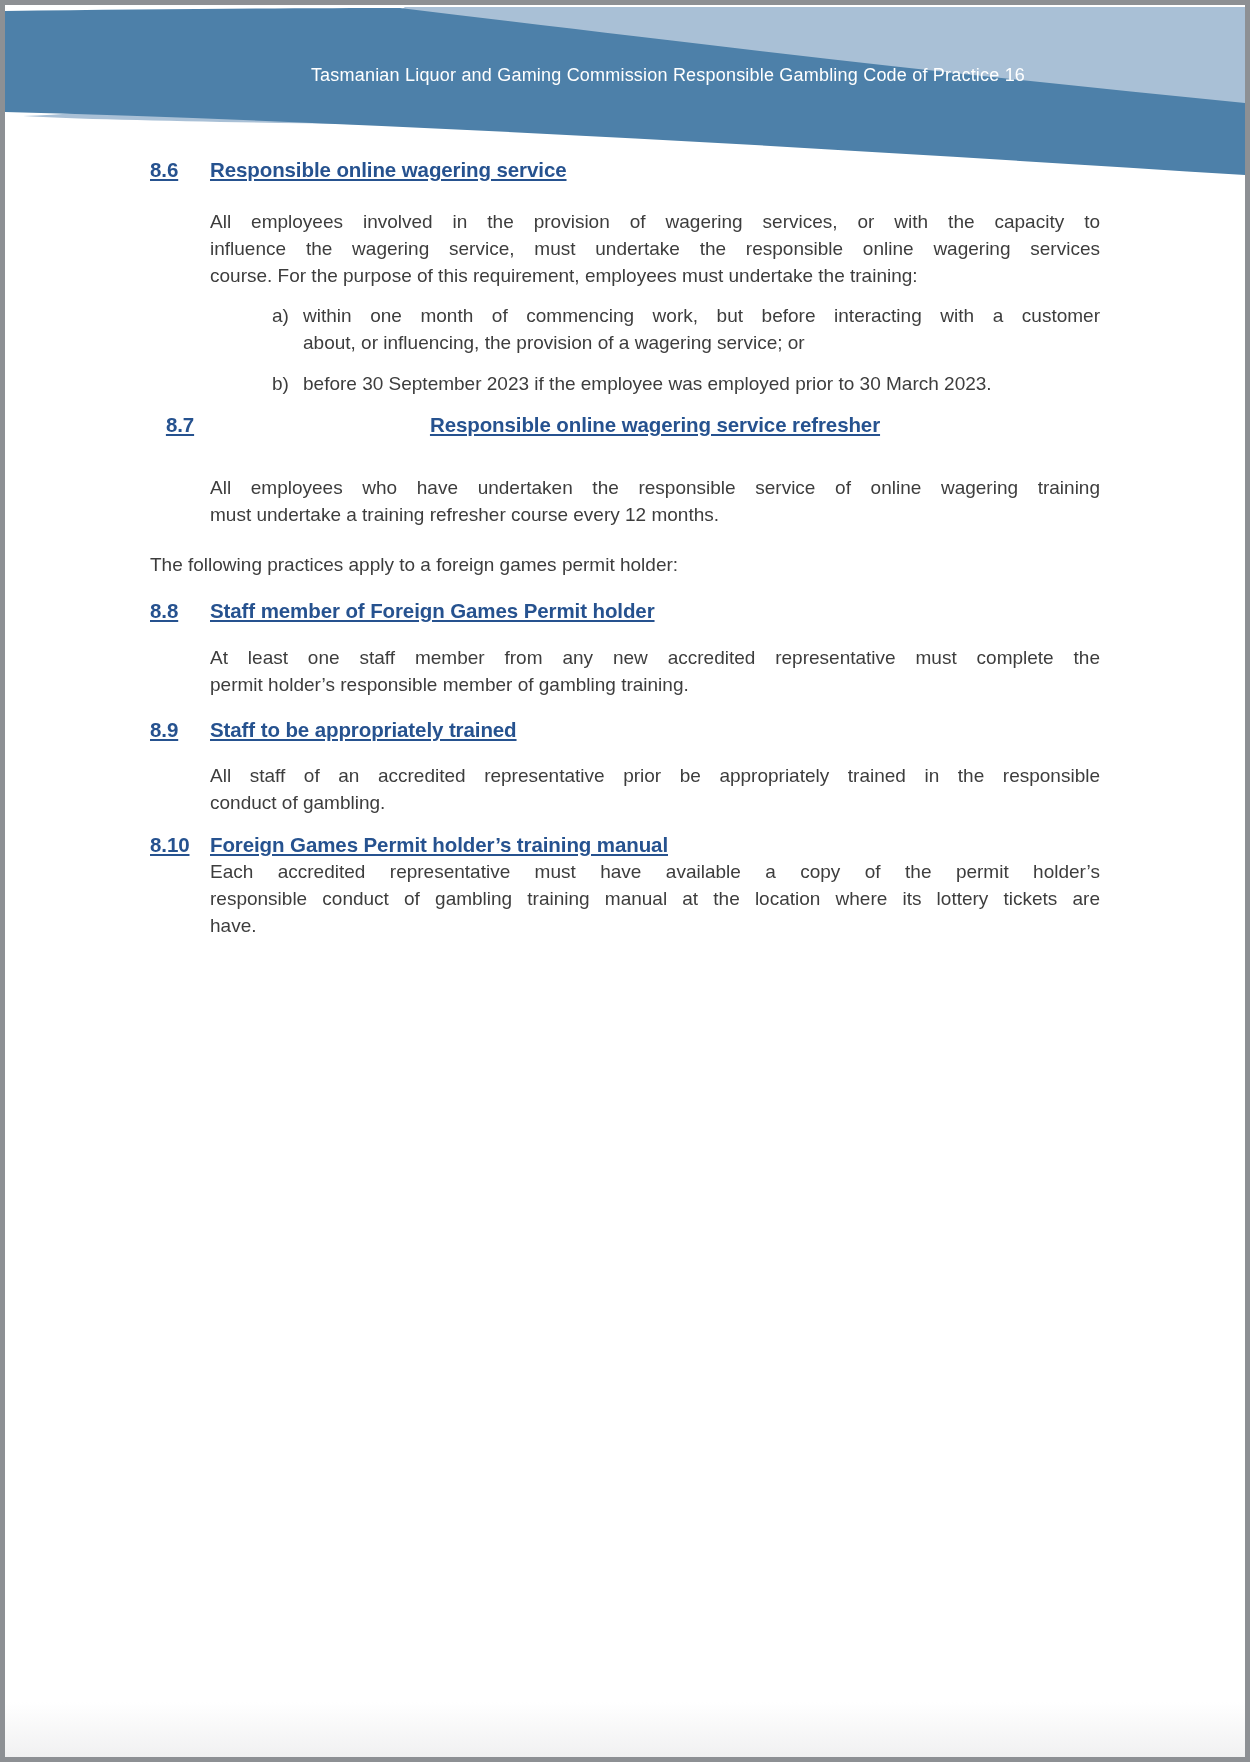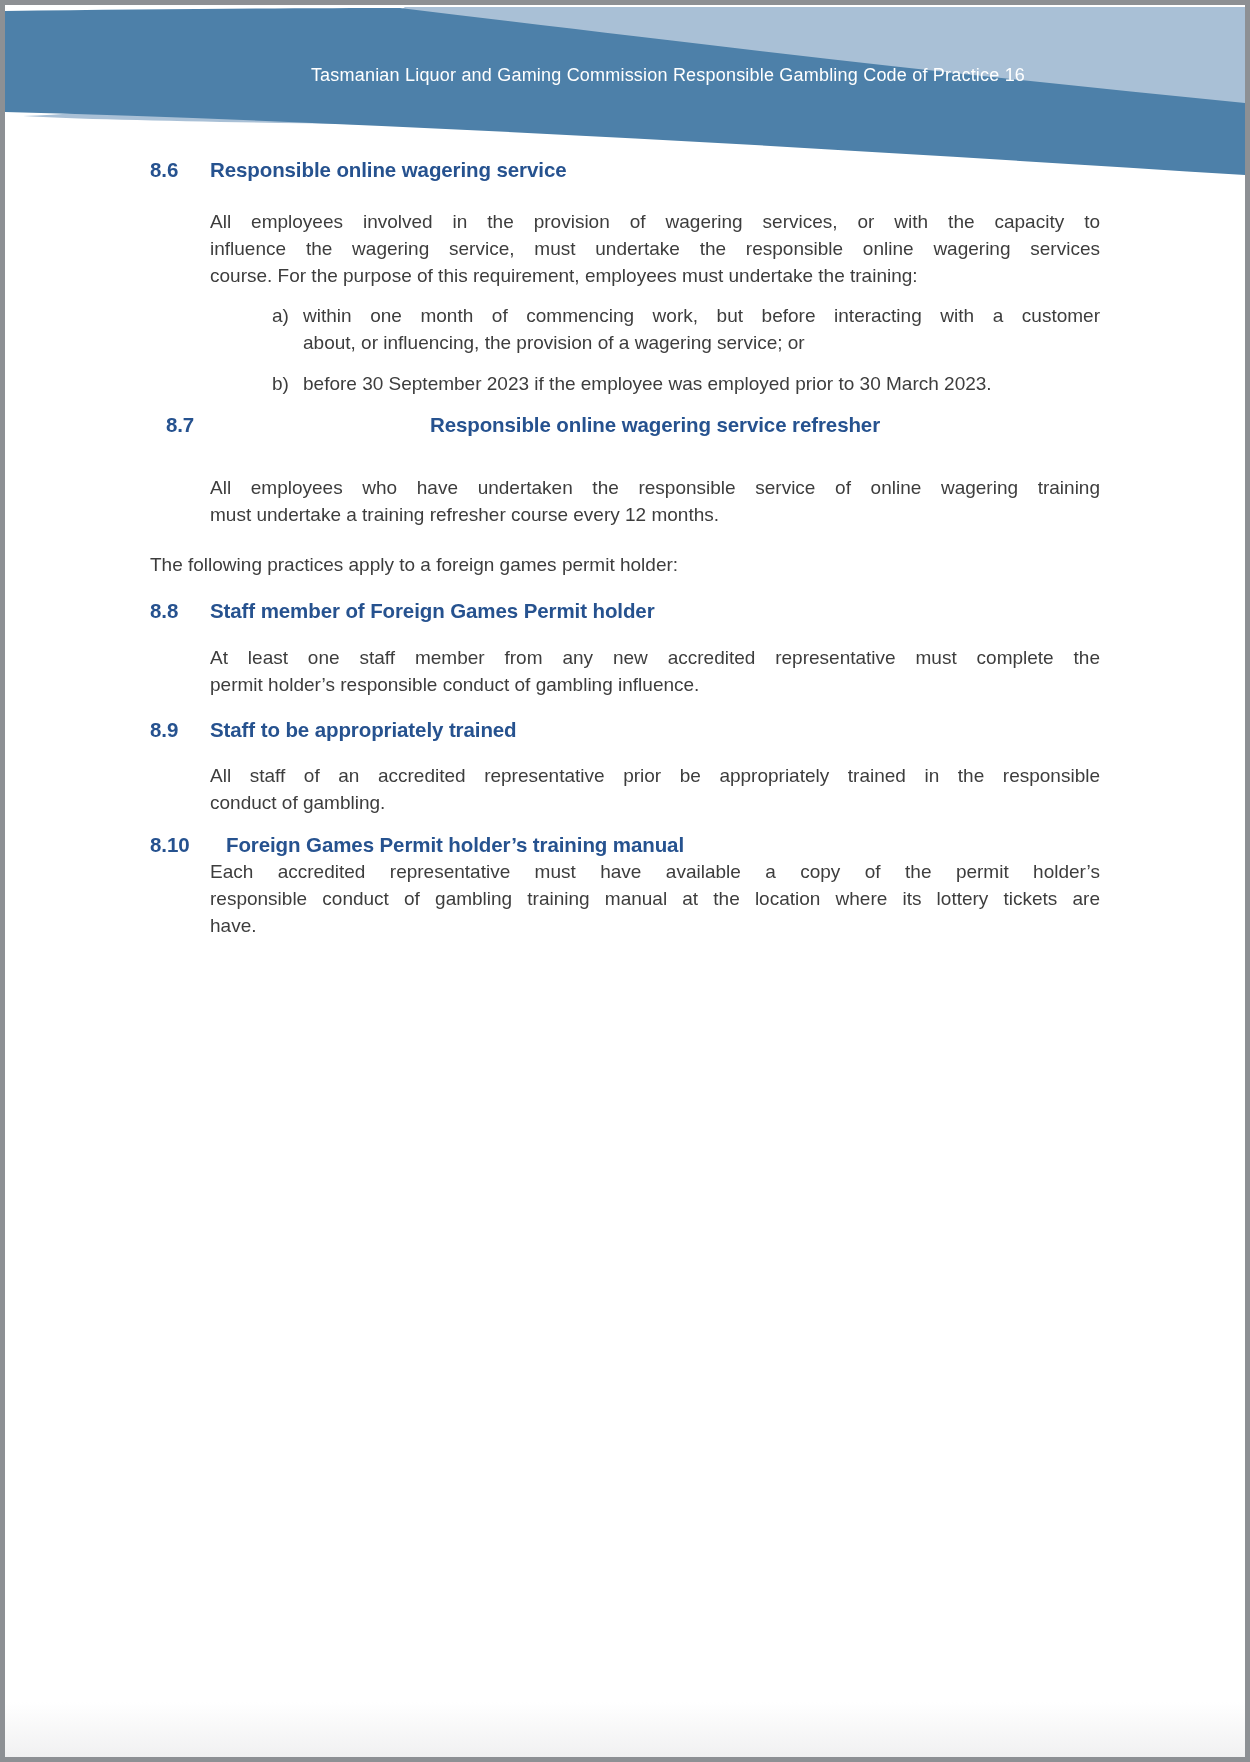--- a/index.html
+++ b/index.html
@@ -26,20 +26,21 @@
     white-space:nowrap;
   }
   .content{
     position:absolute;left:145px;top:151px;width:950px;
     color:#3d3d3d;font-size:19px;line-height:27px;
   }
   .sec-heading{
     display:flex;
     color:#26528f;font-size:20.5px;font-weight:700;line-height:27px;
     letter-spacing:-0.1px;
+    text-decoration:underline;
   }
   .sec-num{flex:none;width:60px;}
   .sec-title{flex:1;}
   .para{margin-left:60px;width:890px;}
   .ln{
     white-space:nowrap;
     text-align:justify;
     text-align-last:justify;
   }
   .ln.last{text-align-last:left;}
@@ -53,21 +54,21 @@
   .mt-para{margin-top:25px;}
   .mt-lista{margin-top:13px;}
   .mt-listb{margin-top:14px;}
   .mt-h87{margin-top:14px;text-align:center;}
   .mt-p87{margin-top:36px;}
   .mt-interlude{margin-top:23px;}
   .mt-h88{margin-top:19px;}
   .mt-p88{margin-top:20px;}
   .mt-h89{margin-top:18px;}
   .mt-p89{margin-top:19px;}
-  .mt-h810{margin-top:15px;gap:16px;}
+  .mt-h810{margin-top:15px;}
   .mt-p810{}
 </style>
 </head>
 <body>
 
 <div class="page">
 
   <div class="header">
     <svg viewBox="0 0 1240 175" preserveAspectRatio="none">
       <path d="M 18,111 C 150,107 300,78 400,2 L 1240,2 L 1240,140 C 900,135 600,126 450,121 C 300,118 100,116 18,111 Z" fill="#a9c0d6"></path>
@@ -107,21 +108,21 @@
     </div>
 
     <div class="interlude mt-interlude">The following practices apply to a foreign games permit holder:</div>
 
     <div class="sec-heading mt-h88">
       <span class="sec-num">8.8</span>
       <span class="sec-title">Staff member of Foreign Games Permit holder</span>
     </div>
     <div class="para mt-p88">
       <div class="ln">At least one staff member from any new accredited representative must complete the</div>
-      <div class="ln last">permit holder’s responsible conduct of gambling influence.</div>
+      <div class="ln last">permit holder’s responsible member of gambling training.</div>
     </div>
 
     <div class="sec-heading mt-h89">
       <span class="sec-num">8.9</span>
       <span class="sec-title">Staff to be appropriately trained</span>
     </div>
     <div class="para mt-p89">
       <div class="ln">All staff of an accredited representative prior be appropriately trained in the responsible</div>
       <div class="ln last">conduct of gambling.</div>
     </div>

